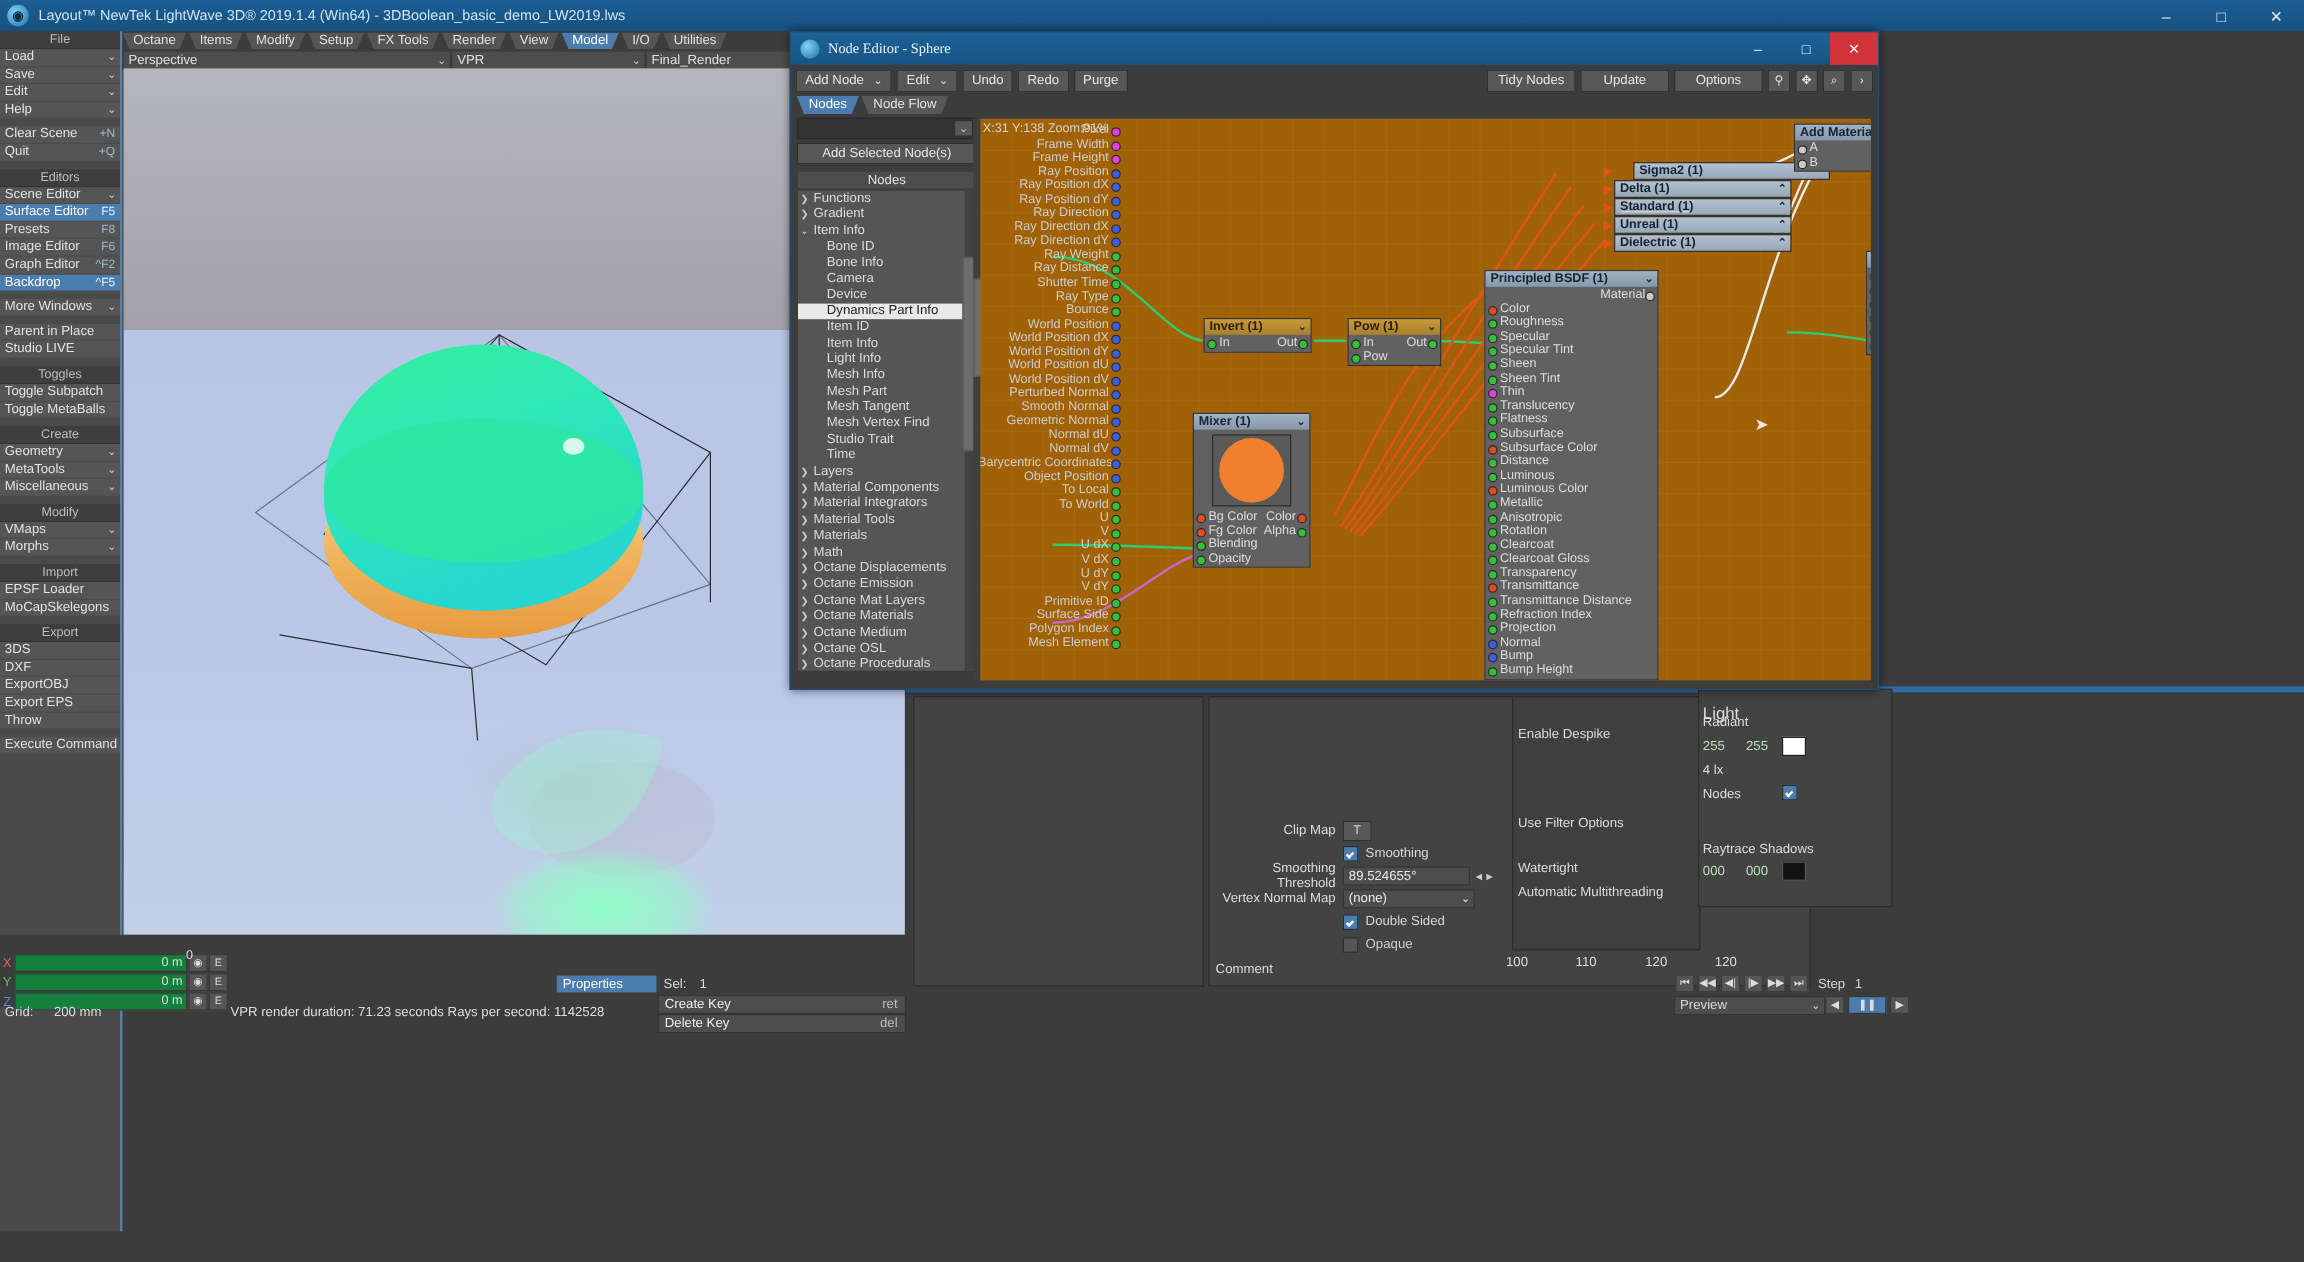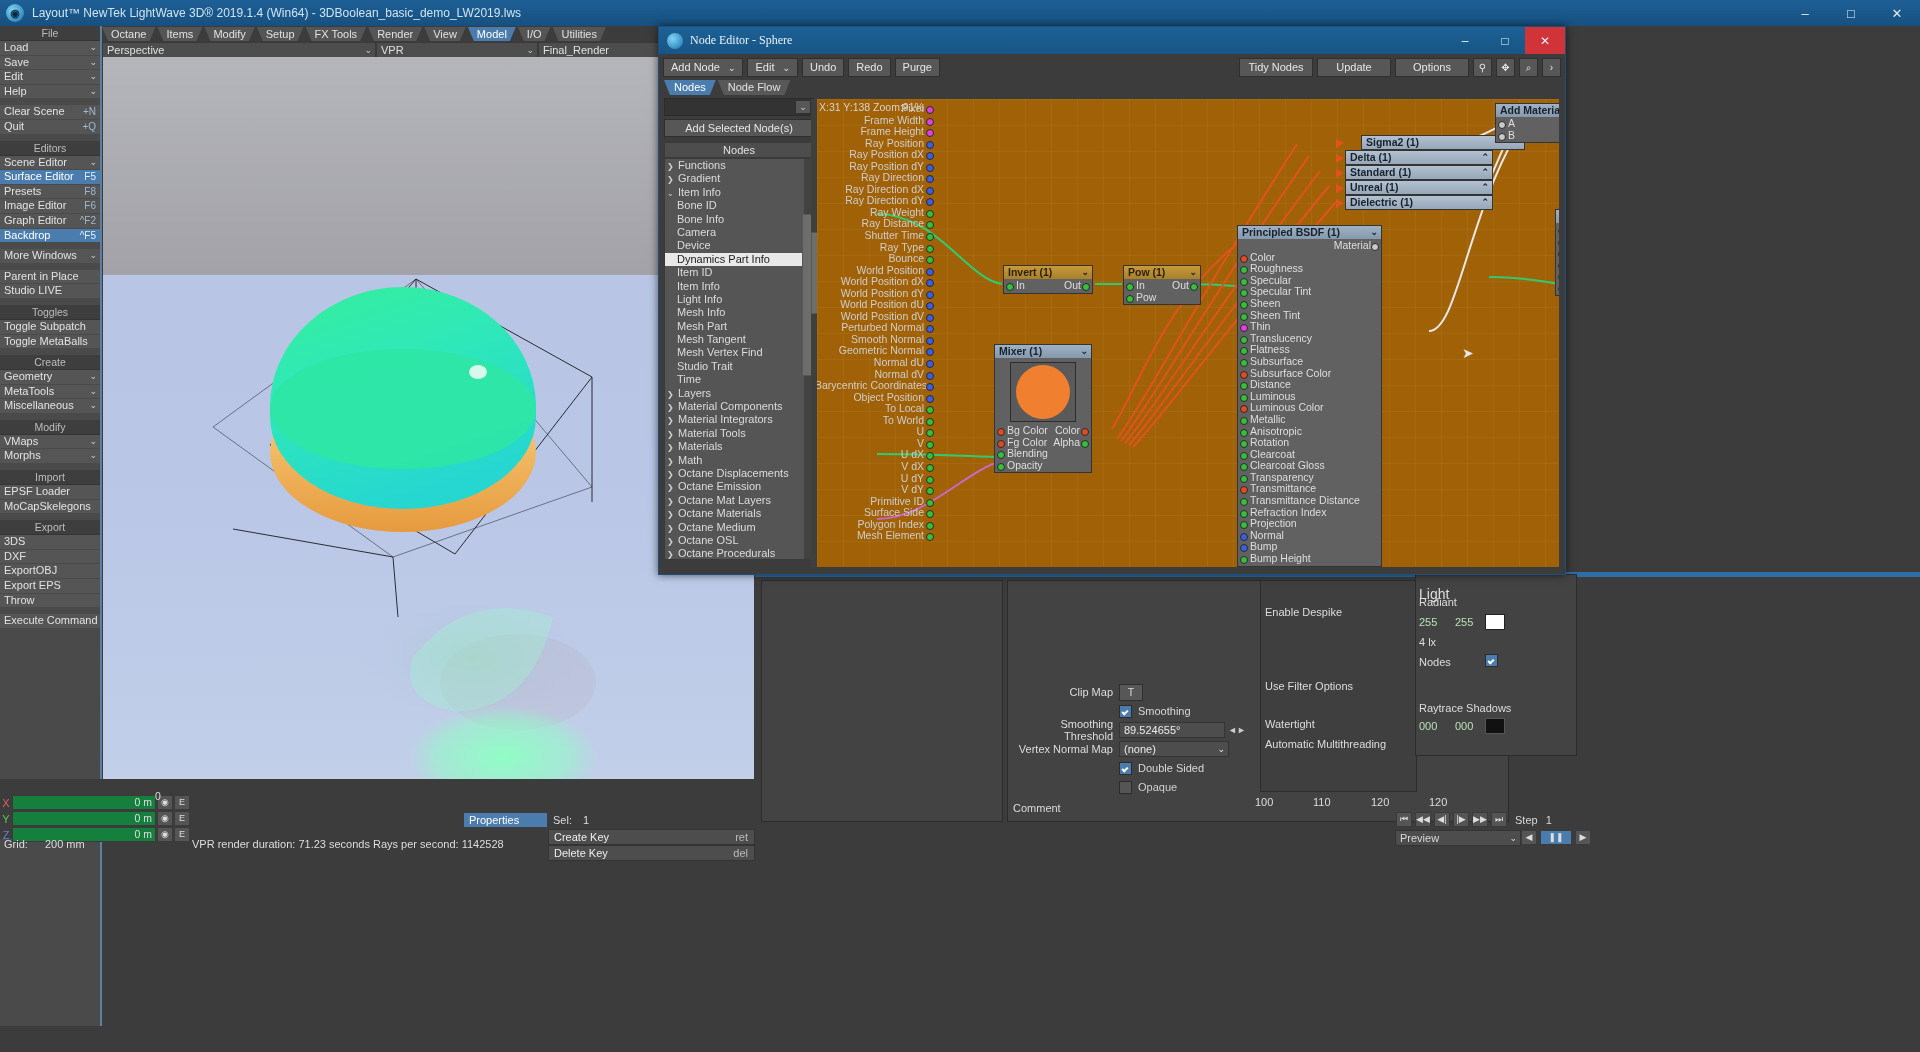--- a/index.html
+++ b/index.html
@@ -76,21 +76,21 @@
   .ntabs{display:flex;height:16px;align-items:flex-end;}
   .ntab{height:15px;line-height:15px;padding:0 10px;font-size:11px;background:#585858;color:#e2e2e2;margin-right:2px;clip-path:polygon(0 0,100% 0,calc(100% - 6px) 100%,6px 100%);}
   .ntab.act{background:#4a7dae;color:#fff;}
   .nsearch{margin-top:3px;height:16px;background:#333;border:1px solid #2b2b2b;position:relative;}
   .nsearch .cv{position:absolute;right:2px;top:1px;font-size:9px;color:#ccc;background:#575757;border:1px solid #2f2f2f;width:14px;height:12px;line-height:12px;text-align:center;}
   .naddbtn{margin-top:3px;height:16px;line-height:16px;text-align:center;background:#575757;border:1px solid #2f2f2f;font-size:11px;color:#e6e6e6;}
   .ntreehead{margin-top:5px;height:14px;line-height:14px;text-align:center;background:#4d4d4d;border:1px solid #3a3a3a;font-size:11px;color:#e0e0e0;}
   .ntree{margin-top:0;height:400px;overflow:hidden;background:#555;border:1px solid #3a3a3a;position:relative;}
   .nrow{height:13.4px;line-height:13.4px;font-size:11px;color:#dcdcdc;white-space:nowrap;padding-left:2px;}
   .nrow .arw{display:inline-block;width:11px;color:#cfcfcf;font-size:8px;}
-  .nrow.child{padding-left:12px;}
+  .nrow.child{padding-left:24px;}
   .nrow.sel{background:#e8e8e8;color:#222;}
   .ntree-sb{position:absolute;right:0;top:0;width:9px;height:100%;background:#424242;}
   .ntree-thumb{position:absolute;right:0;top:55px;width:9px;height:160px;background:#6d6d6d;border:1px solid #565656;}
 
   
   .canvas{position:absolute;left:158px;top:72px;width:742px;height:468px;background:#a16207;overflow:hidden;}
   .gridbg{position:absolute;left:0;top:0;width:100%;height:100%;
      background-image:linear-gradient(to right,rgba(255,255,255,.045) 1px,transparent 1px),
                       linear-gradient(to bottom,rgba(255,255,255,.045) 1px,transparent 1px);
      background-size:26px 26px;}
@@ -562,21 +562,21 @@
           <div class="iorow"><span>Mesh Element</span><span class="dot d-grn"></span></div>
         </div>
 
       <div id="collapsednodes">
           <div class="collapsed" style="left: 528px; top: 36px; width: 164px; padding-left: 16px;">
             <div class="ch"><span>Sigma2 (1)</span><span class="cv">⌃</span></div>
           </div>
           <div class="collapsed" style="left: 528px; top: 51px; width: 148px;">
             <div class="ch"><span>Delta (1)</span><span class="cv">⌃</span></div>
           </div>
-          <div class="collapsed" style="left: 528px; top: 66px; width: 148px;">
+          <div class="collapsed" style="left: 528px; top: 66px; width: 148px; text-decoration: underline;">
             <div class="ch"><span>Standard (1)</span><span class="cv">⌃</span></div>
           </div>
           <div class="collapsed" style="left: 528px; top: 81px; width: 148px;">
             <div class="ch"><span>Unreal (1)</span><span class="cv">⌃</span></div>
           </div>
           <div class="collapsed" style="left: 528px; top: 96px; width: 148px;">
             <div class="ch"><span>Dielectric (1)</span><span class="cv">⌃</span></div>
           </div>
         </div>
 

